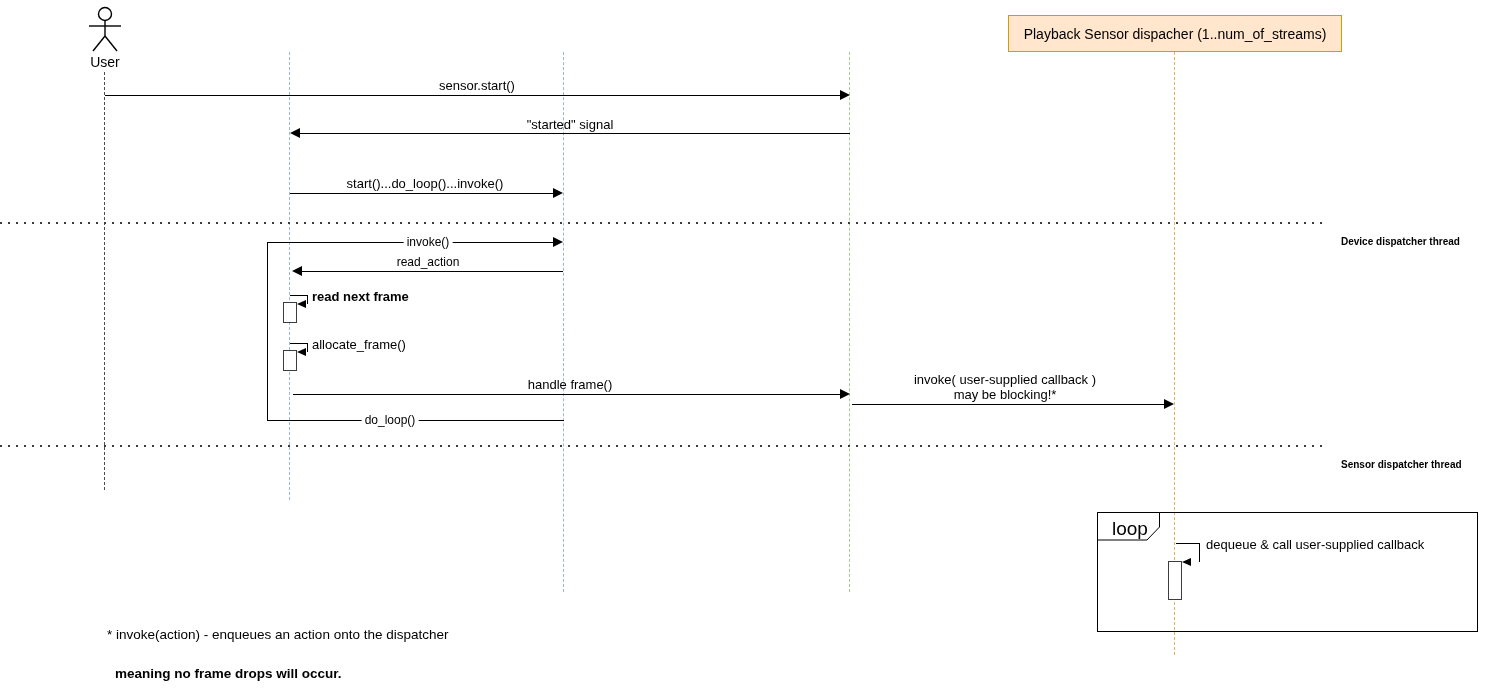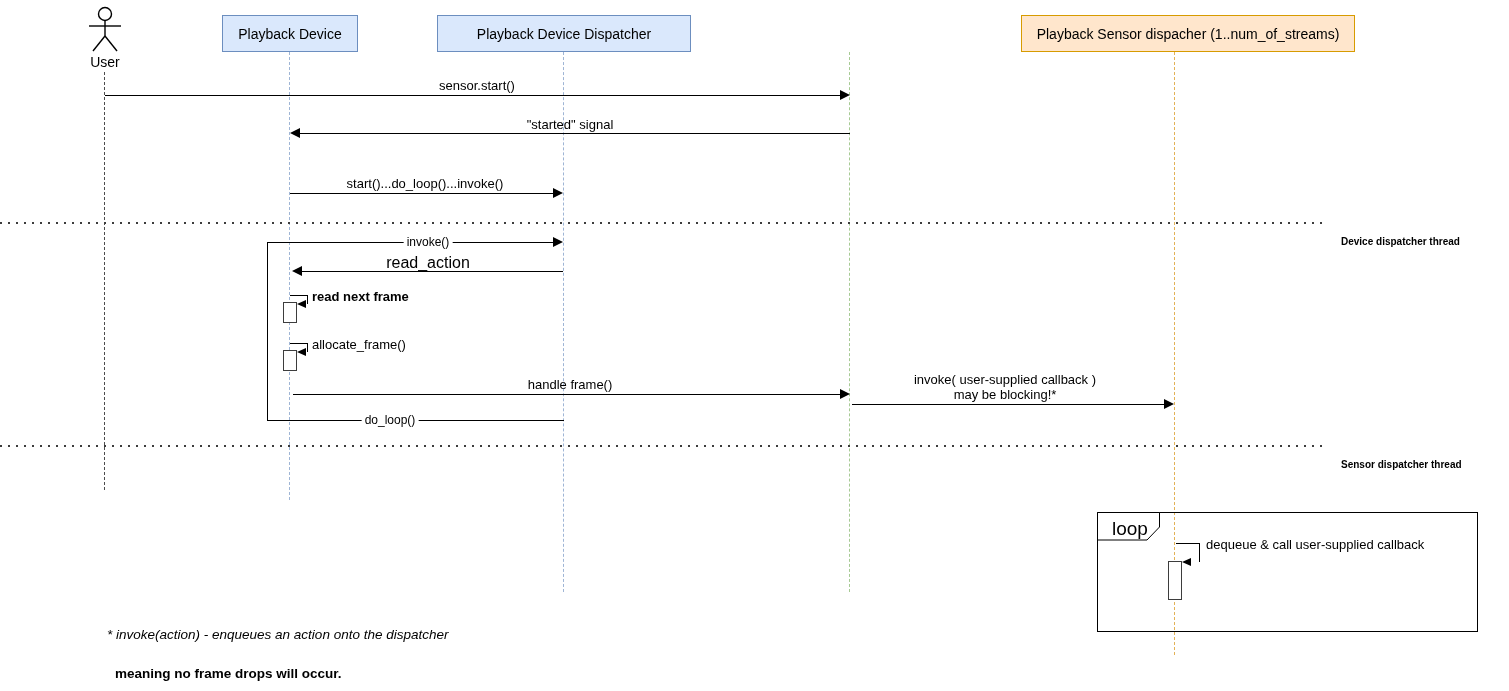--- a/index.html
+++ b/index.html
@@ -9,21 +9,21 @@
   }
   .abs{position:absolute;}
   
   .pbox{
     position:absolute;top:15px;height:37px;box-sizing:border-box;
     display:flex;align-items:center;justify-content:center;
     font-size:14px;border:1px solid;white-space:nowrap;
   }
   .pbox.blue{background:#dae8fc;border-color:#6c8ebf;}
   .pbox.green{background:#d5e8d4;border-color:#82b366;}
-  .pbox.orange{background:#ffe6cc;border-color:#d79b00;margin-left:13px;}
+  .pbox.orange{background:#ffe6cc;border-color:#d79b00;}
   
   .lifeline{position:absolute;width:0;border-left:1px dashed;}
   .ll-black{border-left-color:#4d4d4d;}
   .ll-blue{border-left-color:rgba(108,142,191,.65);}
   .ll-green{border-left-color:rgba(130,179,102,.70);}
   .ll-orange{border-left-color:rgba(222,165,58,.85);}
   
   .hline{position:absolute;height:1px;background:#000;}
   .vline{position:absolute;width:0;border-left:1px solid #000;}
   .arr-r{position:absolute;width:0;height:0;border-top:5px solid transparent;border-bottom:5px solid transparent;border-left:10px solid #000;}
@@ -59,22 +59,20 @@
     <line x1="22" y1="31" x2="34" y2="46" stroke="#000" stroke-width="1.4"></line>
   </svg>
   <div class="actor-label" style="left:78px;top:54px;width:54px;">User</div>
 
   <div class="lifeline ll-black" style="left:104px;top:72px;height:418px;"></div>
   <div class="lifeline ll-blue" style="left:289px;top:52px;height:448px;"></div>
   <div class="lifeline ll-blue" style="left:563px;top:52px;height:540px;"></div>
   <div class="lifeline ll-green" style="left:849px;top:52px;height:540px;"></div>
   <div class="lifeline ll-orange" style="left:1174px;top:52px;height:603px;"></div>
 
-  <div class="pbox blue" style="left:222px;width:136px;">Playback Device</div>
-  <div class="pbox blue" style="left:437px;width:254px;">Playback Device Dispatcher</div>
   <div class="pbox orange" style="left:1008px;width:334px;">Playback Sensor dispacher (1..num_of_streams)</div>
 
   <div class="msg-label" style="left:477px;top:78px;">sensor.start()</div>
   <div class="hline" style="left:105px;top:95px;width:736px;"></div>
   <div class="arr-r" style="left:840px;top:90px;"></div>
 
   <div class="msg-label" style="left:570px;top:117px;">"started" signal</div>
   <div class="hline" style="left:299px;top:133px;width:551px;"></div>
   <div class="arr-l" style="left:290px;top:128px;"></div>
 
@@ -84,21 +82,21 @@
 
   <div class="sep" style="left:0;top:222px;width:1322px;"></div>
   <div class="sep-label" style="left:1341px;top:216px;">Device dispatcher thread</div>
 
   <div class="vline" style="left:267px;top:242px;height:179px;"></div>
 
   <div class="hline" style="left:267px;top:242px;width:289px;"></div>
   <div class="arr-r" style="left:553px;top:237px;"></div>
   <div class="inline-label" style="left:428px;top:235px;">invoke()</div>
 
-  <div class="msg-label" style="left:428px;top:255px;font-size:16px;">read_action</div>
+  <div class="msg-label" style="left:428px;top:255px;font-size:12px;">read_action</div>
   <div class="hline" style="left:301px;top:271px;width:262px;"></div>
   <div class="arr-l" style="left:292px;top:266px;"></div>
 
   <div class="hook" style="left:290px;top:295px;width:18px;height:9px;"></div>
   <div class="arr-l-sm" style="left:297px;top:300px;"></div>
   <div class="activation" style="left:283px;top:302px;width:14px;height:21px;"></div>
   <div class="side-label" style="left:312px;top:289px;font-weight:bold;">read next frame</div>
 
   <div class="hook" style="left:290px;top:343px;width:18px;height:9px;"></div>
   <div class="arr-l-sm" style="left:297px;top:348px;"></div>
@@ -124,16 +122,16 @@
   <svg class="abs" style="left:1097px;top:512px;" width="66" height="30" viewBox="0 0 66 30">
     <path d="M0.5,0.5 H62.5 V15 L50,28 H0.5 Z" fill="#ffffff" stroke="#000" stroke-width="1"></path>
   </svg>
   <div class="fragment-title" style="left:1112px;top:518px;">loop</div>
 
   <div class="hook" style="left:1176px;top:543px;width:24px;height:19px;"></div>
   <div class="arr-l-sm" style="left:1182px;top:558px;"></div>
   <div class="activation" style="left:1168px;top:561px;width:14px;height:39px;"></div>
   <div class="side-label" style="left:1206px;top:537px;">dequeue &amp; call user-supplied callback</div>
 
-  <div class="footnote" style="left:107px;top:627px;font-style:italic;">* invoke(action) - enqueues an action onto the dispatcher</div>
+  <div class="footnote" style="left:107px;top:627px;">* invoke(action) - enqueues an action onto the dispatcher</div>
   <div class="footnote" style="left:115px;top:666px;font-weight:bold;">meaning no frame drops will occur.</div>
 
 </div>
 
 </body></html>

